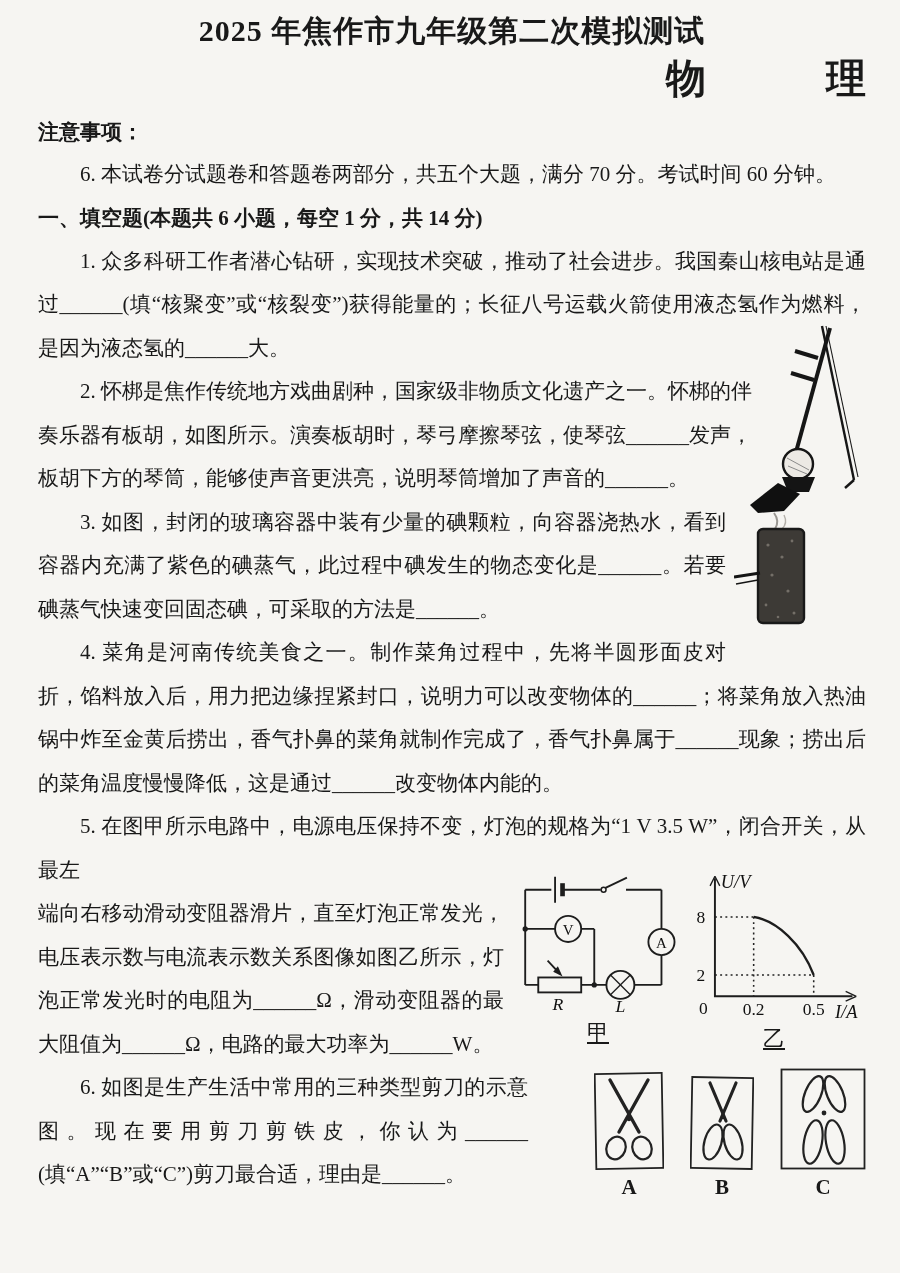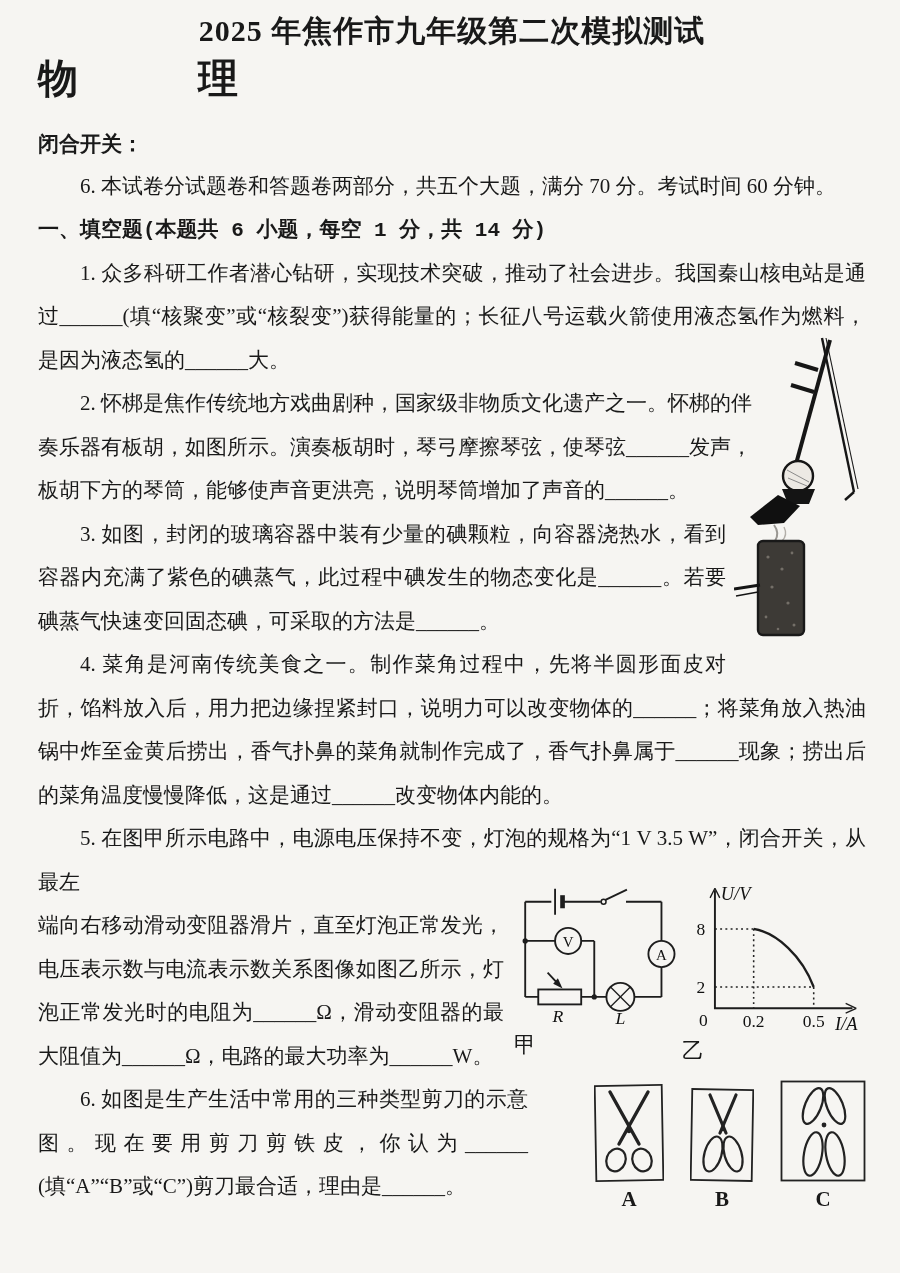--- a/index.html
+++ b/index.html
@@ -3,59 +3,59 @@
 <meta charset="utf-8">
 <style>
   * { margin:0; padding:0; box-sizing:border-box; }
   html,body { width:900px; background:#efeeec; }
   body { font-family:"Liberation Serif","DejaVu Serif",serif; color:#191919; }
   .page {
     position:relative; width:900px; height:1273px; overflow:hidden;
     background:#f6f5f2; padding:10px 34px 0 38px;
   }
   h1.title { text-align:center; font-size:30px; font-weight:bold; line-height:42px; letter-spacing:1px; }
-  h2.subject { text-align:left; font-size:40px; font-weight:bold; line-height:54px; margin-bottom:16px; }
+  h2.subject { text-align:right; font-size:40px; font-weight:bold; line-height:54px; margin-bottom:4px; }
   .notice-heading {
     font-family:"Liberation Sans","DejaVu Sans",sans-serif;
     font-weight:bold; font-size:21px; line-height:43px;
   }
   .section-heading {
-    font-family:Liberation Mono, monospace;
+    font-family:Liberation Serif, serif;
     font-weight:bold; font-size:21px; line-height:43px;
   }
   p.body-line { font-size:21px; line-height:43.5px; text-align:justify; }
   p.indent { text-indent:2em; }
   .qblock { overflow:visible; }
   figure { border:0; }
 
   .fig-banhu   { float:right; width:104px; margin:-46px 0 0 10px; }
   .fig-iodine  { float:right; width:132px; margin:-22px 0 0 8px; }
   .fig-circuit { float:right; width:352px; margin:-26px 0 2px 10px; display:flex; align-items:flex-start; }
-  .subfig { text-align:left; }
+  .subfig { text-align:center;text-decoration:underline; }
   .subfig .caption { font-size:22px; line-height:26px; margin-top:-2px; }
   .fig-scissors { float:right; width:330px; margin:2px 0 0 8px; display:flex; gap:26px; justify-content:flex-end; align-items:flex-end; }
   .scissor-item { text-align:center; }
   .scissor-item .caption { font-size:21px; font-weight:bold; line-height:26px; }
 
   svg .wire { stroke:#1d1d1d; stroke-width:2; fill:none; }
   svg .thin { stroke:#1d1d1d; stroke-width:1.4; fill:none; }
   svg text.meter { font-family:"Liberation Serif",serif; font-size:16px; fill:#111; }
   svg text.lbl   { font-family:"Liberation Serif",serif; font-style:italic; font-size:19px; fill:#111; }
   svg text.tick  { font-family:"Liberation Serif",serif; font-size:18px; fill:#111; }
   svg .dotted { stroke:#222; stroke-width:1.6; stroke-dasharray:2 3.4; fill:none; }
 </style>
 </head>
 <body>
 
 <div class="page">
 
   <h1 class="title">2025 年焦作市九年级第二次模拟测试</h1>
   <h2 class="subject">物　　　理</h2>
 
-  <div class="notice-heading">闭合开关：</div>
+  <div class="notice-heading">注意事项：</div>
   <p class="body-line indent">6. 本试卷分试题卷和答题卷两部分，共五个大题，满分 70 分。考试时间 60 分钟。</p>
 
   <div class="section-heading">一、填空题(本题共 6 小题，每空 1 分，共 14 分)</div>
 
   <p class="body-line indent">1. 众多科研工作者潜心钻研，实现技术突破，推动了社会进步。我国秦山核电站是通过______(填“核聚变”或“核裂变”)获得能量的；长征八号运载火箭使用液态氢作为燃料，是因为液态氢的______大。</p>
 
   <div class="qblock">
     <figure class="fig-banhu">
       <svg width="104" height="172" viewBox="0 0 104 172">
         <line x1="68" y1="4" x2="34" y2="128" stroke="#161616" stroke-width="4"></line>

